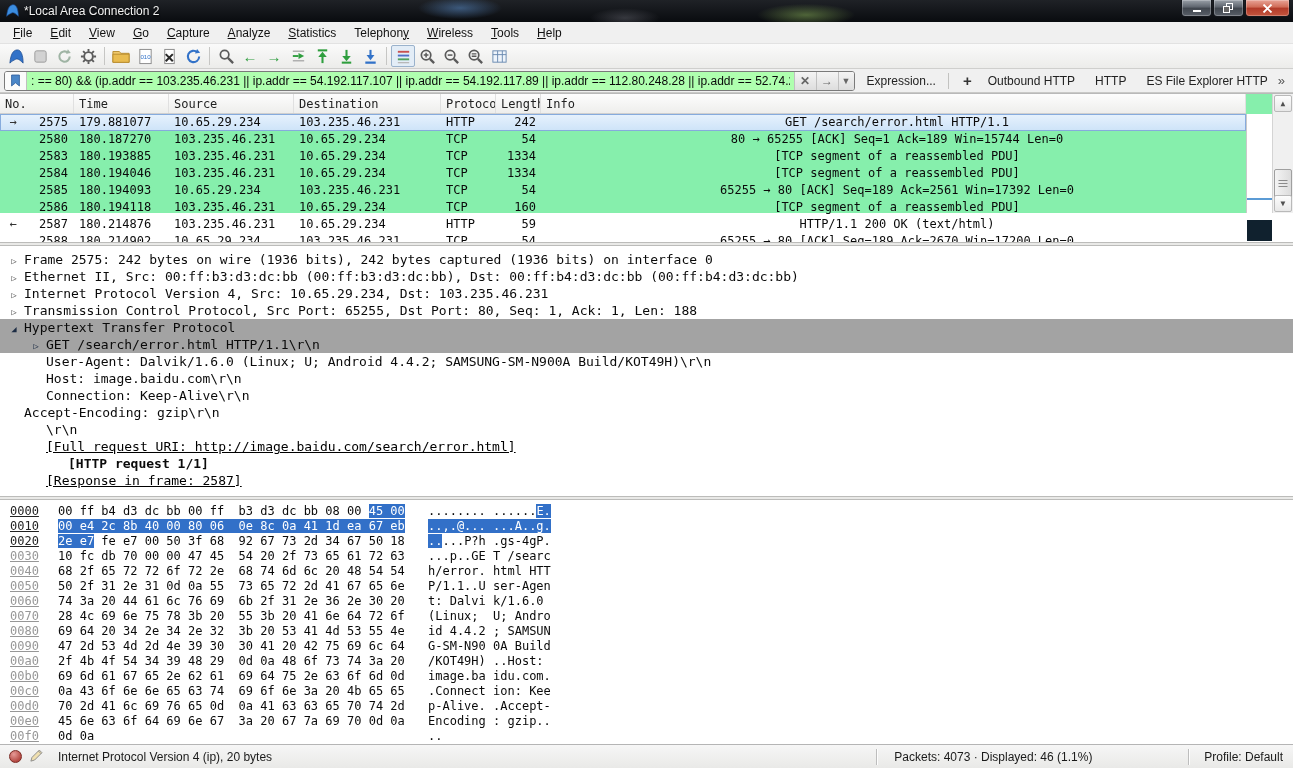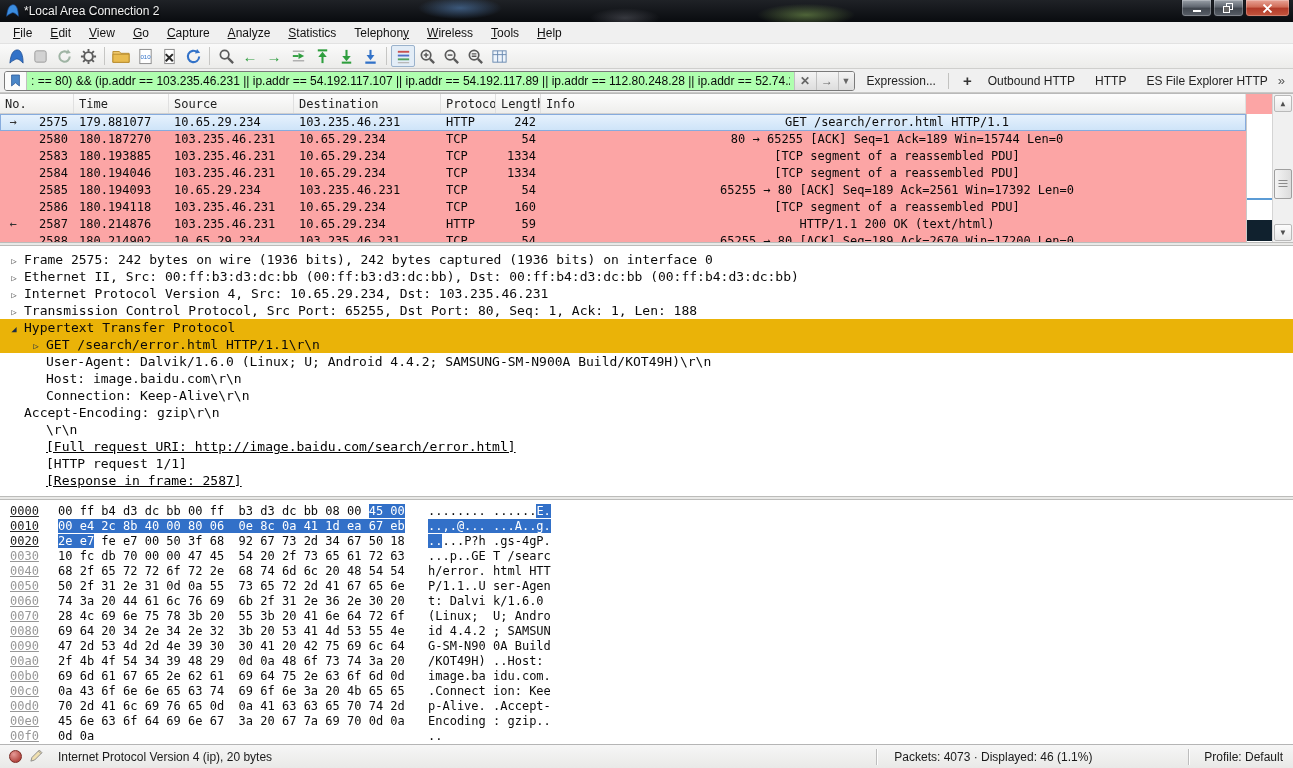--- a/index.html
+++ b/index.html
@@ -56,21 +56,21 @@
     background:linear-gradient(#f4f4f4,#dddddd); border-left:1px solid #c0c0c0;
     color:#666; font-size:12px; font-weight:bold; }
   .fctl.drop { width:16px; font-size:9px; }
   .fexpr { margin-left:8px; color:#222; padding:2px 4px; }
   .fsep { width:1px; height:16px; background:#c2c2c0; margin:0 8px; }
   .fadd { font-size:15px; font-weight:bold; color:#333; padding:0 6px; }
   .fshort { margin:0 10px; color:#222; white-space:nowrap; }
   .fchev { margin-left:auto; color:#555; font-size:13px; padding-right:2px; }
 
   
-  .plist { position:absolute; top:93px; left:0; right:0; height:149px; background:#fca5a5;
+  .plist { position:absolute; top:93px; left:0; right:0; height:120px; background:#86efac;
     border-top:1px solid #b9b9b9; font-family:"DejaVu Sans Mono","Liberation Mono",monospace;
     font-size:12px; }
   .phead { display:flex; height:20px; width:calc(100% - 47px);
     background:linear-gradient(#fdfdfd,#eeeeec); border-bottom:1px solid #cfcfcf; color:#222;
     align-items:center; }
   .phc { height:100%; display:flex; align-items:center; padding-left:5px;
     border-right:1px solid #e0e0e0; white-space:nowrap; overflow:hidden; }
   .hc-no{width:74px;} .hc-time{width:95px;} .hc-src{width:125px;} .hc-dst{width:147px;}
   .hc-proto{width:55px;} .hc-len{width:45px;} .hc-info{flex:1;}
   .prows { height:129px; overflow:hidden; width:calc(100% - 47px); }
@@ -104,21 +104,21 @@
   
   .split { position:absolute; left:0; right:0; height:4px; background:#e9e9e7;
     border-top:1px solid #bcbcba; border-bottom:1px solid #bcbcba; }
   .split.s1{top:242px;} .split.s2{top:496px;}
 
   
   .details { position:absolute; top:246px; left:0; right:0; height:250px; background:#fff;
     font-family:"DejaVu Sans Mono","Liberation Mono",monospace; font-size:13px; padding-top:5px;
     overflow:hidden; }
   .dline { height:17px; line-height:17px; white-space:pre; color:#0a0a0a; }
-  .dline.dsel { background:#eab308; }
+  .dline.dsel { background:#a3a3a3; }
   .exp { display:inline-block; width:12px; margin-right:4px; font-size:9px; color:#555;
     text-align:center; }
   .dline.dsel .exp { color:#1c2c44; }
   .linktext { color:#000000; text-decoration:underline; }
 
   
   .hexpane { position:absolute; top:500px; left:0; right:0; height:244px; background:#fff;
     font-family:"DejaVu Sans Mono","Liberation Mono",monospace; font-size:12px; padding:4px 0 0 10px;
     overflow:hidden; }
   .hrow { height:15px; line-height:15px; white-space:pre; }
@@ -445,21 +445,21 @@
       <div class="dline" style="padding-left: 8px;"><span class="exp">▷</span><span>Internet Protocol Version 4, Src: 10.65.29.234, Dst: 103.235.46.231</span></div>
       <div class="dline" style="padding-left: 8px;"><span class="exp">▷</span><span>Transmission Control Protocol, Src Port: 65255, Dst Port: 80, Seq: 1, Ack: 1, Len: 188</span></div>
       <div class="dline dsel" style="padding-left: 8px;"><span class="exp">◢</span><span>Hypertext Transfer Protocol</span></div>
       <div class="dline dsel" style="padding-left: 30px;"><span class="exp">▷</span><span>GET /search/error.html HTTP/1.1\r\n</span></div>
       <div class="dline" style="padding-left: 46px;"><span>User-Agent: Dalvik/1.6.0 (Linux; U; Android 4.4.2; SAMSUNG-SM-N900A Build/KOT49H)\r\n</span></div>
       <div class="dline" style="padding-left: 46px;"><span>Host: image.baidu.com\r\n</span></div>
       <div class="dline" style="padding-left: 46px;"><span>Connection: Keep-Alive\r\n</span></div>
       <div class="dline" style="padding-left: 24px;"><span>Accept-Encoding: gzip\r\n</span></div>
       <div class="dline" style="padding-left: 46px;"><span>\r\n</span></div>
       <div class="dline" style="padding-left: 46px;"><span class="linktext">[Full request URI: http://image.baidu.com/search/error.html]</span></div>
-      <div class="dline" style="padding-left: 46px;"><span>[HTTP request 1/1]</span></div>
+      <div class="dline" style="padding-left: 68px; font-weight: bold;"><span>[HTTP request 1/1]</span></div>
       <div class="dline" style="padding-left: 46px;"><span class="linktext">[Response in frame: 2587]</span></div>
     </div>
 
   <div class="split s2"></div>
 
   <div class="hexpane" id="hexpane">
       <div class="hrow"><span class="hoff dark">0000</span><span class="hhex">00 ff b4 d3 dc bb 00 ff  b3 d3 dc bb 08 00 <span class="bsel">45 00</span></span><span class="hasc">........ ......<span class="bsel">E.</span></span></div>
       <div class="hrow"><span class="hoff dark">0010</span><span class="hhex"><span class="bsel">00 e4 2c 8b 40 00 80 06  0e 8c 0a 41 1d ea 67 eb</span></span><span class="hasc"><span class="bsel">..,.@... ...A..g.</span></span></div>
       <div class="hrow"><span class="hoff dark">0020</span><span class="hhex"><span class="bsel">2e e7</span> fe e7 00 50 3f 68  92 67 73 2d 34 67 50 18</span><span class="hasc"><span class="bsel">..</span>...P?h .gs-4gP.</span></div>
       <div class="hrow"><span class="hoff">0030</span><span class="hhex">10 fc db 70 00 00 47 45  54 20 2f 73 65 61 72 63</span><span class="hasc">...p..GE T /searc</span></div>

